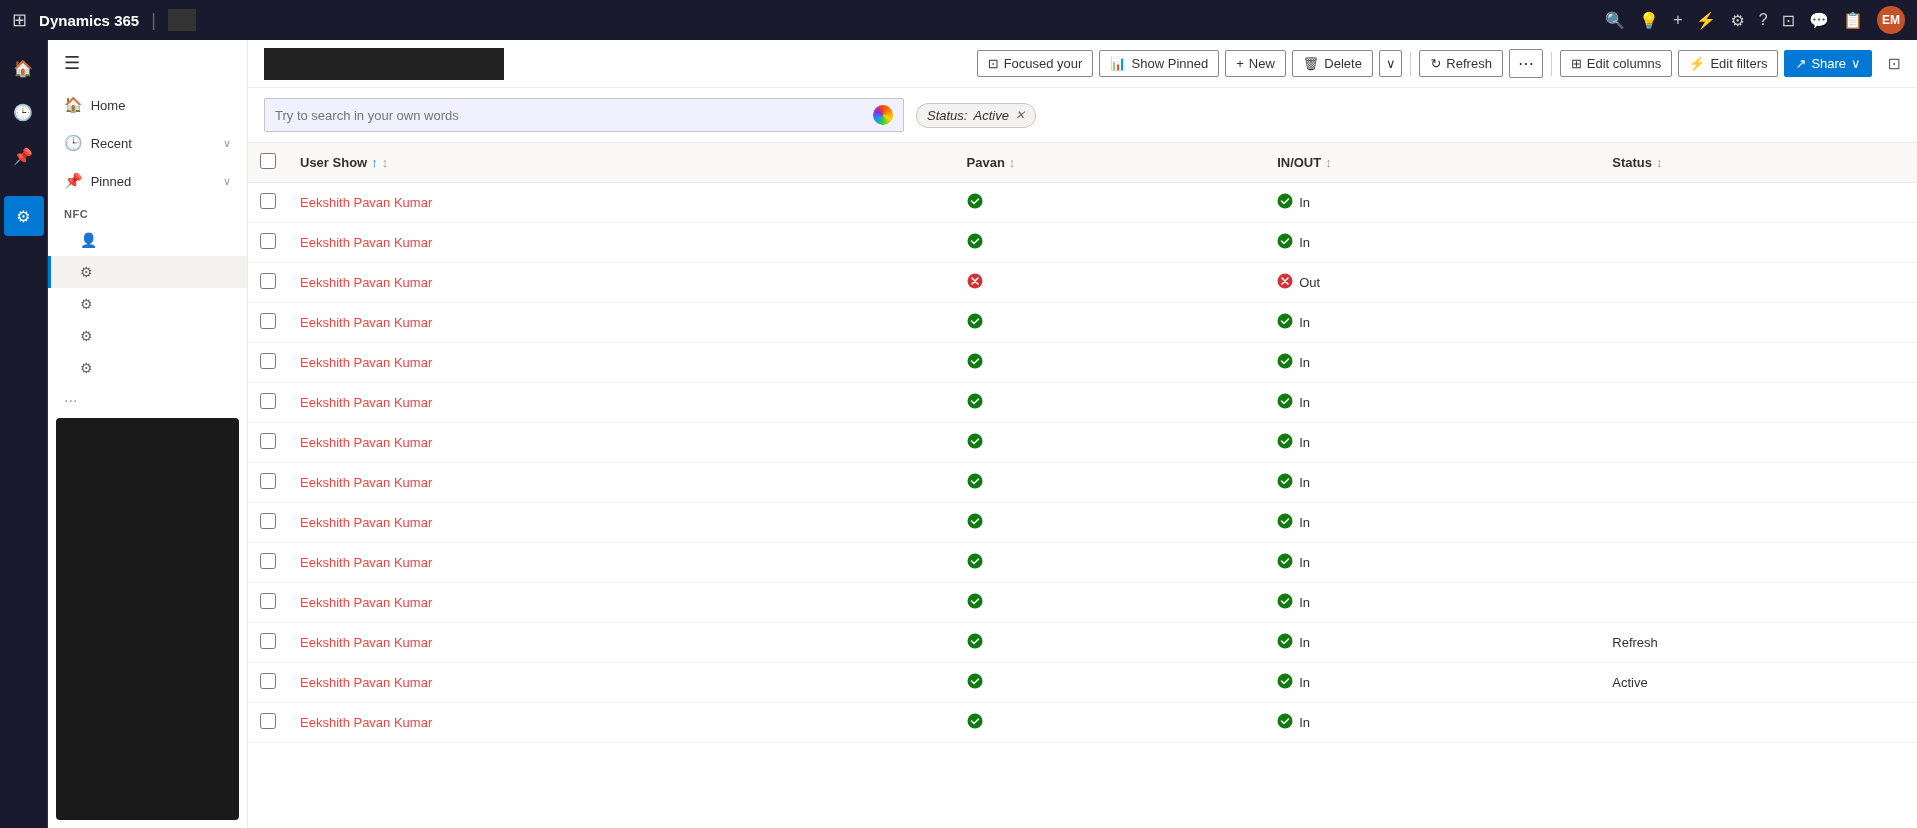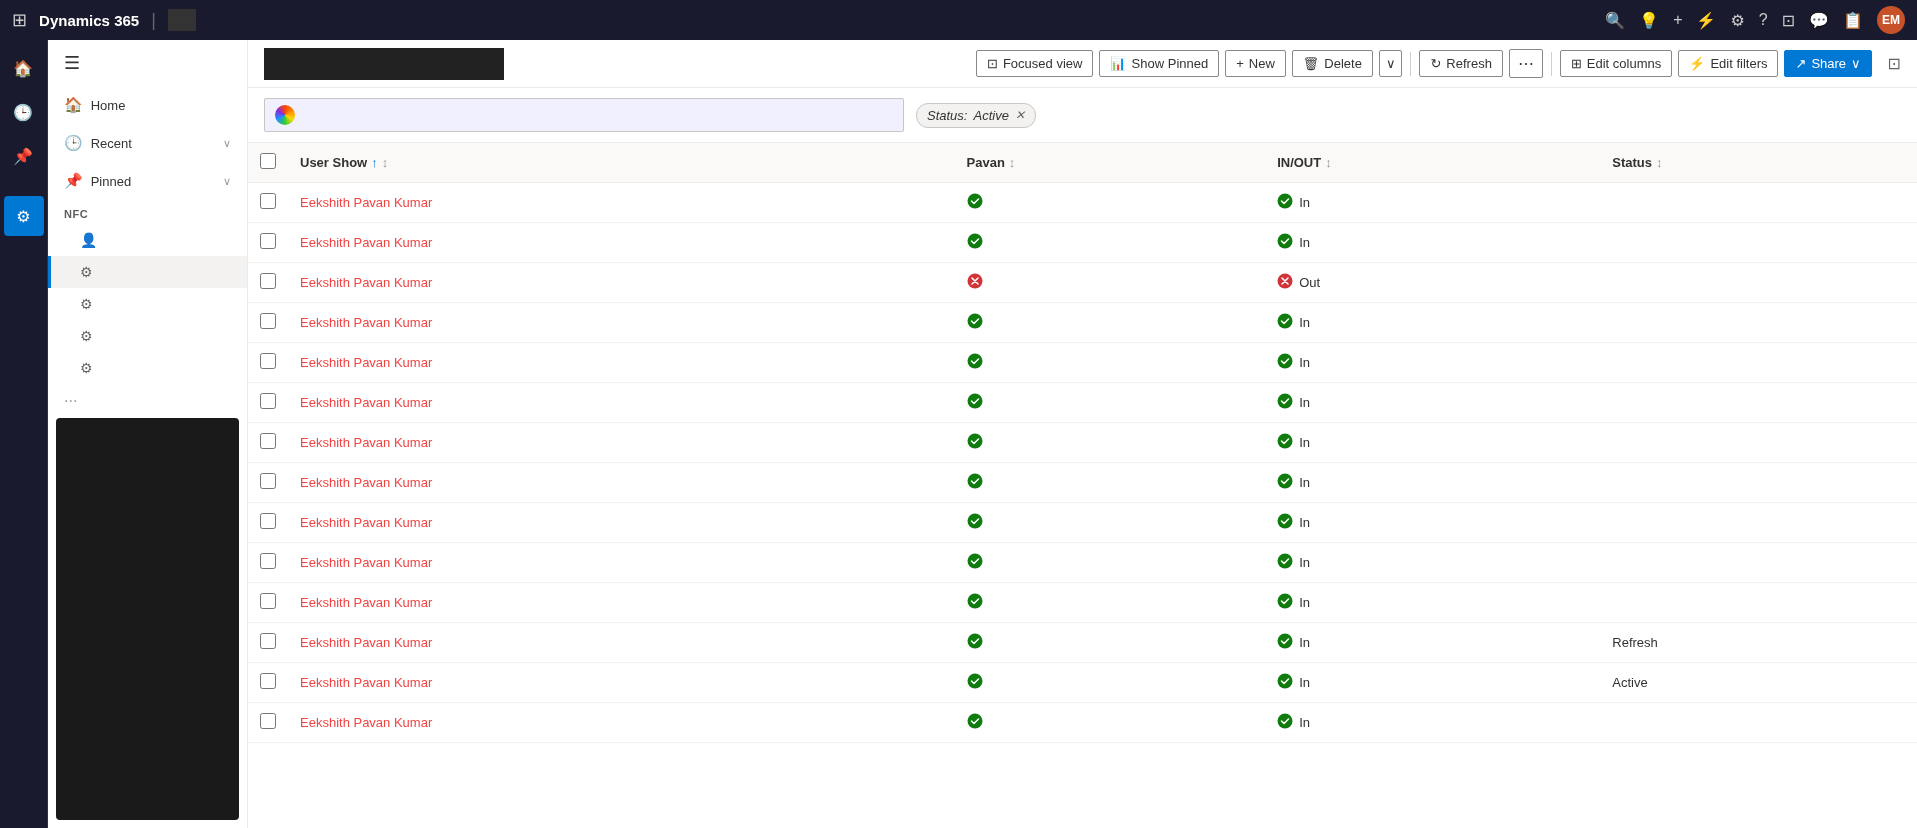--- a/index.html
+++ b/index.html
@@ -413,21 +413,21 @@
   </div>
 
   <div class="main-content">
 
     <div class="page-header">
       <div class="page-title-block"></div>
       <div class="header-spacer"></div>
       <div class="header-actions">
         <button class="header-btn">
           <span>⊡</span>
-          <span>Focused view</span>
+          <span>Focused your</span>
         </button>
         <button class="header-btn">
           <span>📊</span>
           <span>Show Pinned</span>
         </button>
         <button class="header-btn">
           <span>+</span>
           <span>New</span>
         </button>
         <button class="header-btn">
@@ -458,20 +458,21 @@
           <span>∨</span>
         </button>
       </div>
       <span style="font-size:16px; color:#666; cursor:pointer; margin-left:8px;">⊡</span>
     </div>
 
     <div class="table-area">
 
       <div class="search-filter-bar">
         <div class="search-box">
+          <input type="text" placeholder="Try to search in your own words" style="">
           <div class="copilot-icon"></div>
         </div>
         <div class="filter-chip">
           <span>Status:</span>
           <span>Active</span>
           <span class="chip-x">✕</span>
         </div>
       </div>
 
       <table class="data-table">

